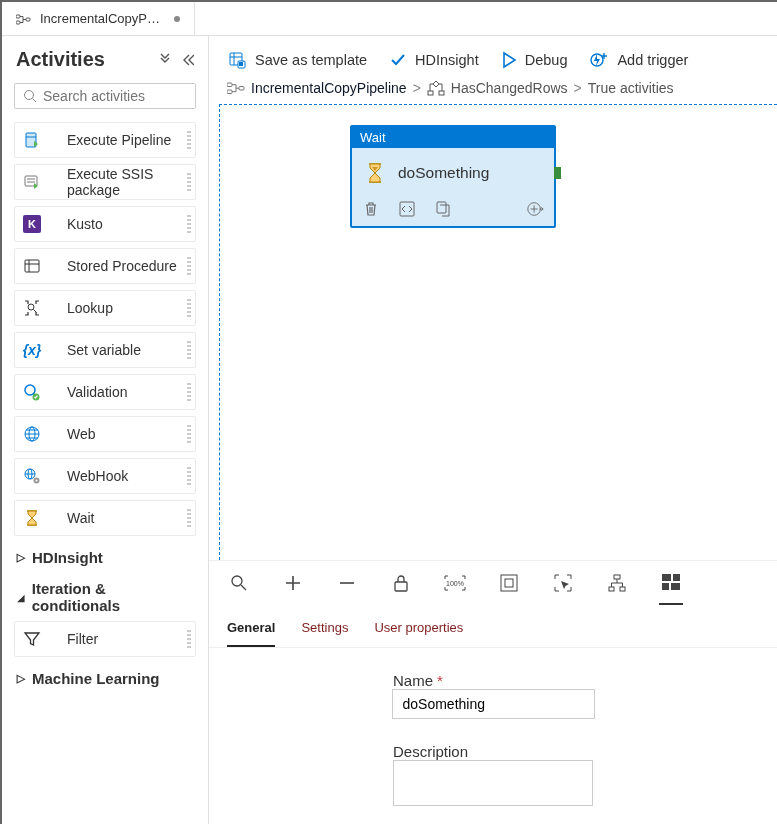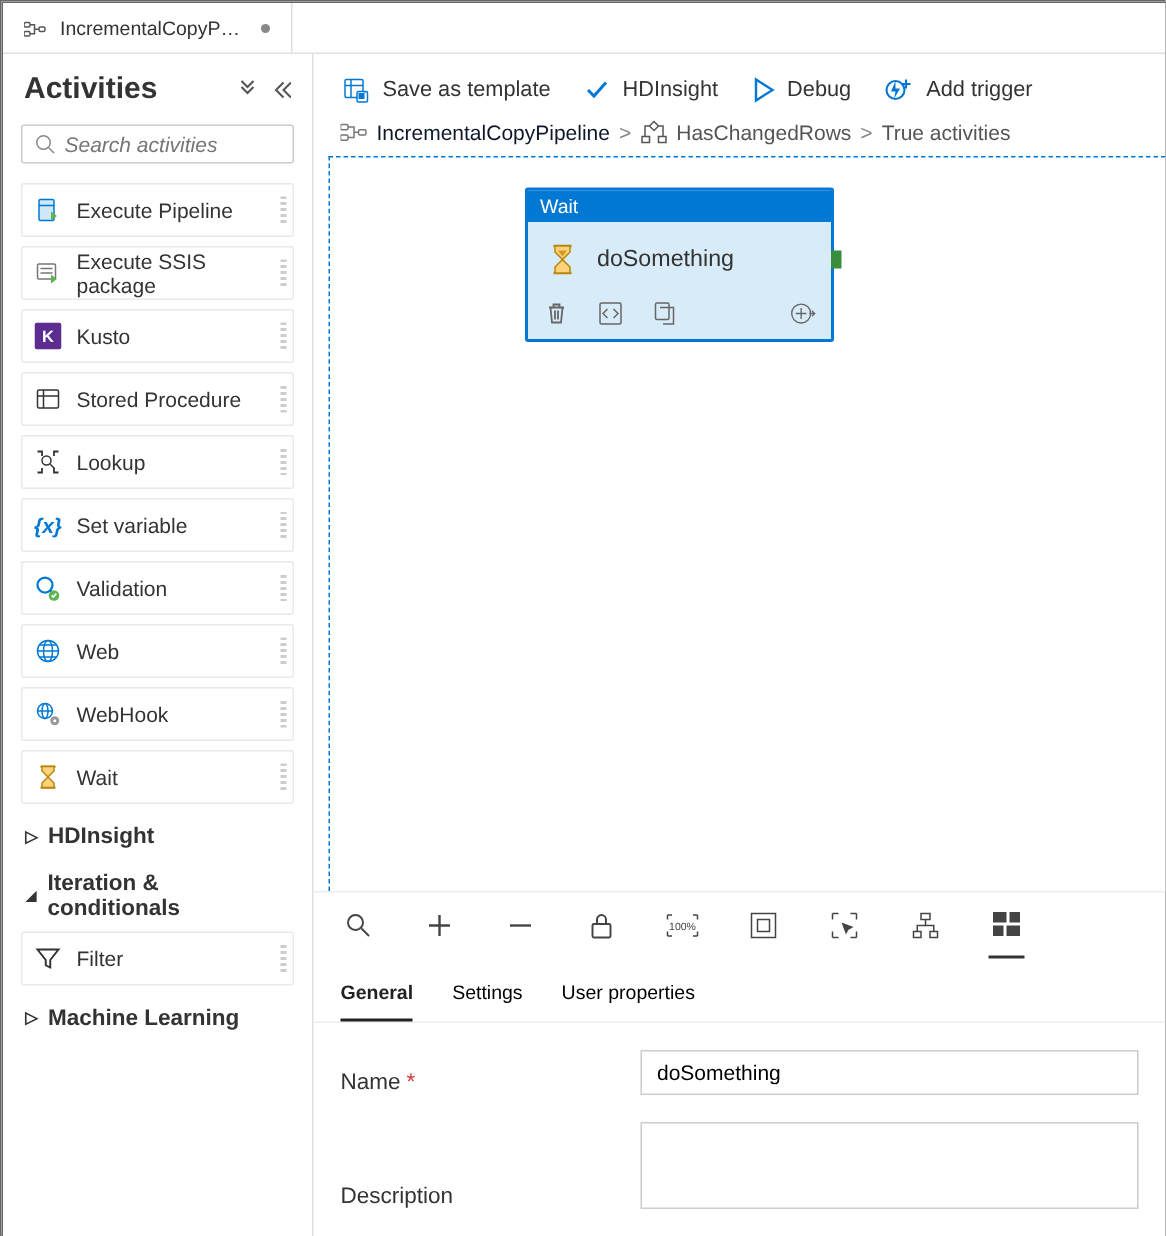--- a/index.html
+++ b/index.html
@@ -14,24 +14,24 @@
 
 
 .body { flex: 1; display: flex; min-height: 0; }
 
 
 .sidebar { width: 207px; border-right: 1px solid #e0e0e0; display: flex; flex-direction: column; padding: 12px 8px 8px; overflow-y: auto; }
 .side-head { display: flex; align-items: center; justify-content: space-between; padding: 0 6px 8px; }
 .side-head h2 { font-size: 20px; font-weight: 600; }
 .side-head .ctrls { display: flex; gap: 8px; color: #555; }
 .search { display: flex; align-items: center; border: 1px solid #ccc; border-radius: 2px; padding: 4px 8px; margin: 4px 4px 10px; gap: 6px; }
-.search input { border: none; outline: none; font-size: 14px; font-style: italic; color: #666; width: 100%; }
+.search input { border: none; outline: none; font-size: 14px; color: #666; width: 100%; }
 .search svg { flex-shrink: 0; }
 
-.act-item { display: flex; align-items: center; gap: 10px; height: 36px; padding: 0 8px; border: 1px solid #eaeaea; border-radius: 2px; margin: 3px 4px; font-size: 14px; cursor: grab; position: relative; }
+.act-item { display: flex; align-items: center; gap: 26px; height: 36px; padding: 0 8px; border: 1px solid #eaeaea; border-radius: 2px; margin: 3px 4px; font-size: 14px; cursor: grab; position: relative; }
 .act-item .grip { position: absolute; right: 4px; top: 8px; bottom: 8px; width: 4px; background: repeating-linear-gradient(#ccc 0 2px, transparent 2px 4px); }
 .act-item .icon { width: 18px; height: 18px; display: flex; align-items: center; justify-content: center; font-size: 14px; }
 
 .cat { display: flex; align-items: center; gap: 6px; font-size: 15px; font-weight: 600; padding: 10px 6px 4px; cursor: pointer; }
 .cat .caret { width: 10px; text-align: center; font-size: 11px; }
 .cat.collapsed .caret::before { content: "▷"; }
 .cat.expanded .caret::before { content: "◢"; font-size: 9px; }
 
 
 .main { flex: 1; display: flex; flex-direction: column; min-width: 0; }
@@ -57,26 +57,26 @@
 .node-foot svg { width: 18px; height: 18px; cursor: pointer; }
 .node .port { position: absolute; right: -7px; top: 40px; width: 7px; height: 12px; background: #388e3c; }
 
 
 .minitb { height: 44px; border-top: 1px solid #eee; display: flex; align-items: center; gap: 30px; padding: 0 18px; color: #444; }
 .minitb .tool { cursor: pointer; display: flex; align-items: center; justify-content: center; width: 24px; height: 44px; }
 .minitb .tool.active { border-bottom: 2px solid #333; }
 
 
 .ptabs { display: flex; gap: 26px; padding: 10px 18px 0; border-bottom: 1px solid #eee; font-size: 13px; }
-.ptab { padding: 6px 0 10px; cursor: pointer; color: #000000; }
+.ptab { padding: 6px 0 10px; cursor: pointer; color: #7f1d1d; }
 .ptab.active { color: #222; font-weight: 600; border-bottom: 2.5px solid #222; }
 
 
 .form { padding: 18px; display: flex; flex-direction: column; gap: 18px; }
-.row { display: flex; align-items: flex-end; }
+.row { display: flex; align-items: center; flex-direction: column; }
 .row label { width: 200px; font-size: 15px; padding-top: 6px; }
 .row .req { color: #d13438; margin-left: 4px; }
 .row input, .row textarea { flex: 1; border: 1px solid #ccc; padding: 6px 10px; font-size: 14px; font-family: inherit; }
 .row textarea { height: 58px; resize: none; }
 
 svg { display: block; }
 </style>
 </head>
 <body>
 

